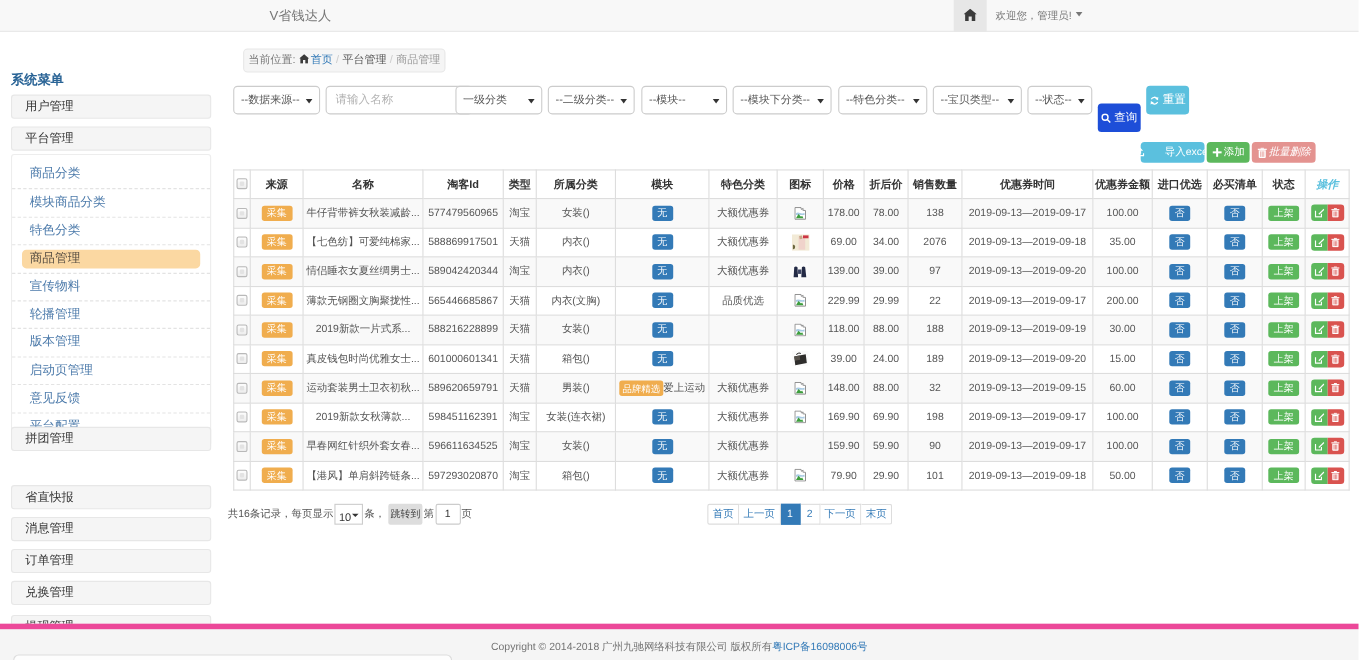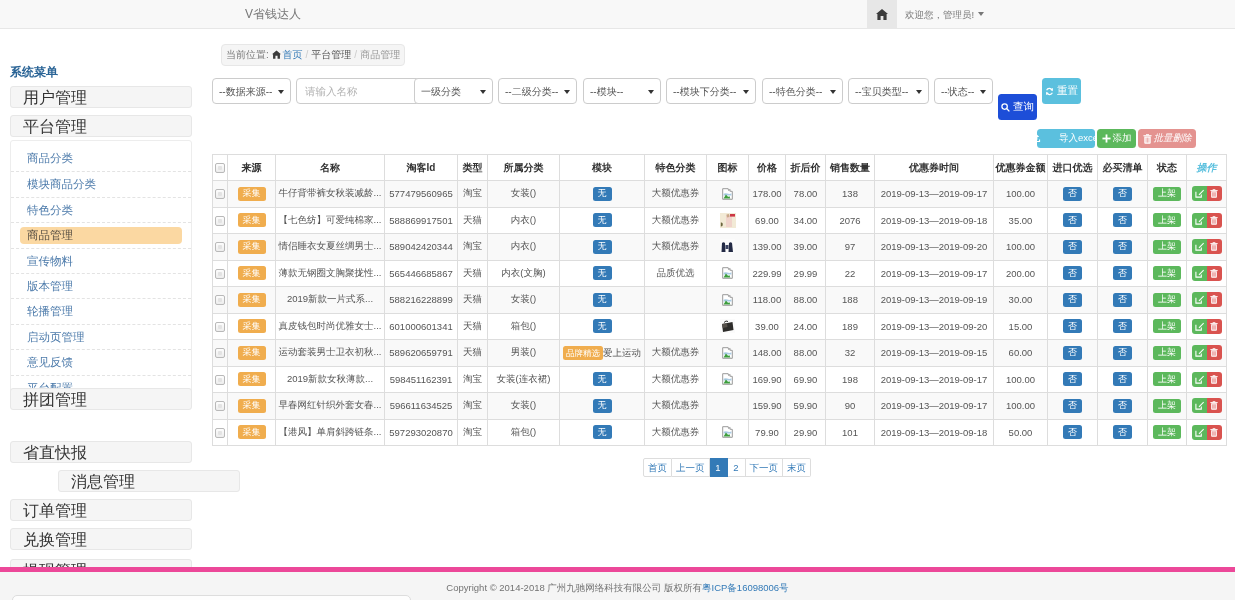--- a/index.html
+++ b/index.html
@@ -17,21 +17,21 @@
     font-size:9.5px; color:#777; }
   .caret { display:inline-block; width:0; height:0; margin-left:4px; vertical-align:2px;
     border-left:3.5px solid transparent; border-right:3.5px solid transparent;
     border-top:4px solid #777; }
 
   
   .side-title { position:absolute; left:10px; top:64px; font-size:12px; font-weight:bold;
     color:#2a6496; }
   .side-item { position:absolute; left:10px; width:182px; height:22px;
     background:#f5f5f5; border:1px solid #e7e7e7; border-radius:3px;
-    font-size:16px; color:#333; line-height:21px; padding-left:12px; cursor:pointer; }
+    font-size:11px; color:#333; line-height:21px; padding-left:12px; cursor:pointer; }
   .submenu { position:absolute; left:10px; top:140px; width:182px; height:266px;
     background:#fff; border:1px solid #ededed; border-radius:3px; padding:5px 0; }
   .sub-item { position:relative; height:25.4px; line-height:25.4px; margin:0;
     padding-left:16px; font-size:11.5px; color:#4d7bab; cursor:pointer; }
   .sub-item + .sub-item { border-top:1px dashed #e3e3e3; }
   .sub-item span { position:relative; }
   .sub-item.active { color:#584f43; }
   .sub-item.active::before { content:""; position:absolute; left:9px; right:9px;
     top:3.5px; bottom:4px; background:#fbd8a2; border-radius:4px; }
 
@@ -156,30 +156,30 @@
 <div id="side-top">
     <div class="side-item" style="top: 86px;">用户管理</div>
     <div class="side-item" style="top: 115px;">平台管理</div>
   </div>
 <div class="submenu" id="side-sub">
     <div class="sub-item"><span>商品分类</span></div>
     <div class="sub-item"><span>模块商品分类</span></div>
     <div class="sub-item"><span>特色分类</span></div>
     <div class="sub-item active"><span>商品管理</span></div>
     <div class="sub-item"><span>宣传物料</span></div>
+    <div class="sub-item"><span>轮播管理</span></div>
     <div class="sub-item"><span>版本管理</span></div>
-    <div class="sub-item"><span>轮播管理</span></div>
     <div class="sub-item"><span>启动页管理</span></div>
     <div class="sub-item"><span>意见反馈</span></div>
     <div class="sub-item"><span>平台配置</span></div>
   </div>
 <div id="side-bottom">
     <div class="side-item" style="top: 388px;">拼团管理</div>
     <div class="side-item" style="top: 441px;">省直快报</div>
-    <div class="side-item" style="top: 470px; margin-left: 48px;">消息管理</div>
+    <div class="side-item" style="top: 470px;">消息管理</div>
     <div class="side-item" style="top: 499px;">订单管理</div>
     <div class="side-item" style="top: 528px;">兑换管理</div>
     <div class="side-item" style="top: 559px;">提现管理</div>
   </div>
 
 <div class="crumbbox"><span>当前位置:</span> <span class="homeglyph"><svg width="9" height="9" viewBox="0 0 12 11">
         <path d="M6 0 L12 5 L10.6 5 L10.6 11 L7.4 11 L7.4 7 L4.6 7 L4.6 11 L1.4 11 L1.4 5 L0 5 Z" fill="#3b3b3b"></path>
       </svg></span><span class="crumb-home">首页</span><span class="sep">/</span><span class="crumb-mid">平台管理</span><span class="sep">/</span><span class="crumb-act">商品管理</span></div>
 
 <div class="filterbar">
@@ -667,20 +667,21 @@
               <line x1="3.1" y1="3.6" x2="3.1" y2="8.6" stroke-width="0.7" class="slat"></line>
               <line x1="4.5" y1="3.6" x2="4.5" y2="8.6" stroke-width="0.7" class="slat"></line>
               <line x1="5.9" y1="3.6" x2="5.9" y2="8.6" stroke-width="0.7" class="slat"></line>
             </svg>
           </span></td>
       </tr>
     </tbody>
 </table>
 
 <div class="pagebar">
+  <div class="pb-left"><span>共16条记录，每页显示</span><span class="psel"><select id="perpage"><option>10</option></select></span><span>条，</span><span class="jumpbtn">跳转到</span><span>第</span><input class="pinput" id="pinput" value="1" style=""><span>页</span></div>
   <div class="pager" id="pager">
       <span class="pg">首页</span>
       <span class="pg">上一页</span>
       <span class="pg active">1</span>
       <span class="pg">2</span>
       <span class="pg">下一页</span>
       <span class="pg">末页</span>
     </div>
 </div>
 

